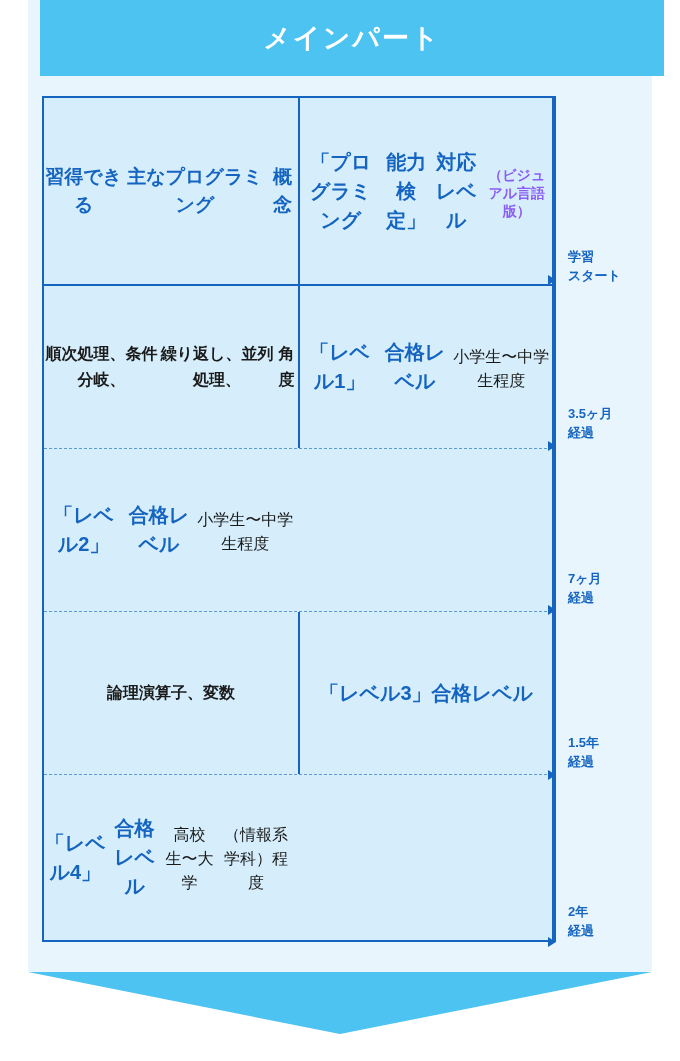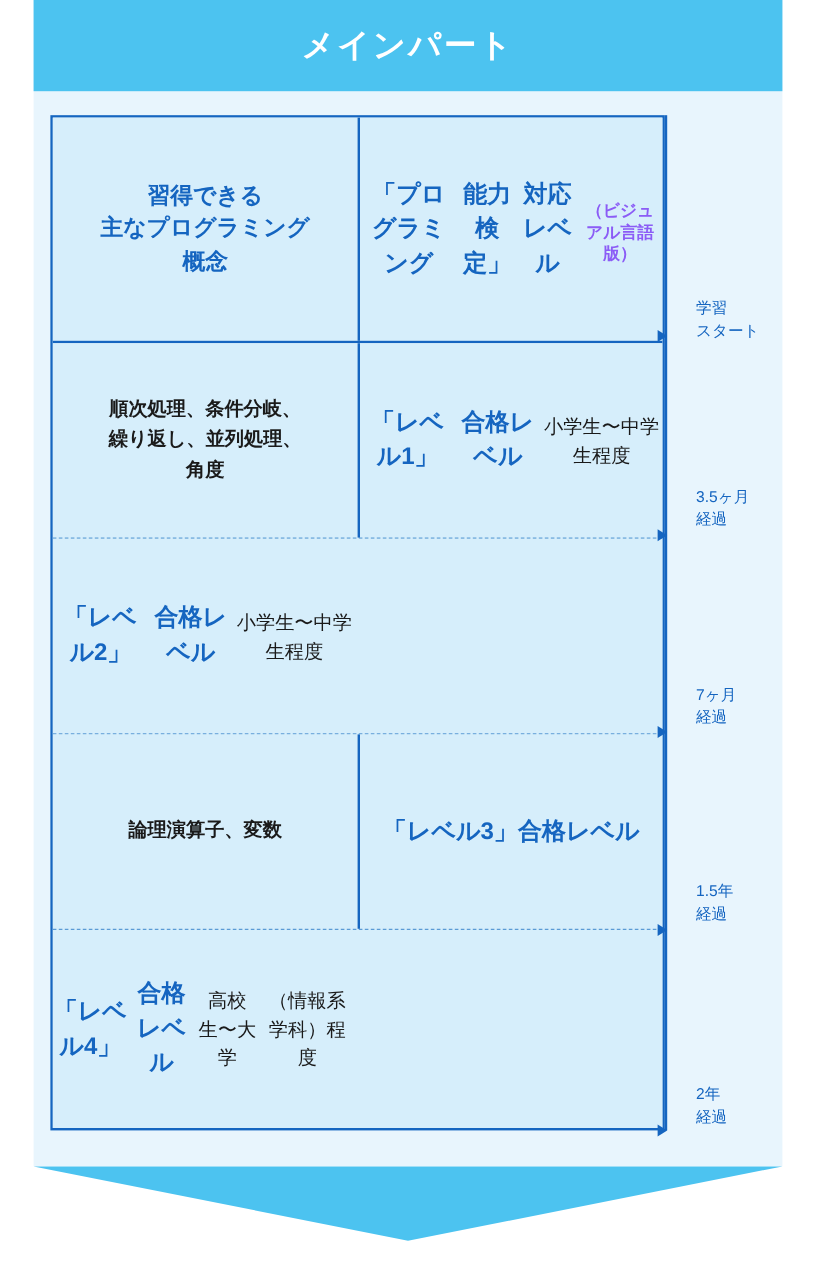--- a/index.html
+++ b/index.html
@@ -24,21 +24,21 @@
     position: absolute;
     left: 28px;
     top: 0;
     width: 624px;
     height: 972px;
     background: #e8f5fd;
   }
   
   .header-band {
     position: absolute;
-    left: 28px;
+    left: 40px;
     top: 0;
     width: 624px;
     height: 76px;
     background: #4cc3f0;
     display: flex;
     align-items: center;
     justify-content: center;
   }
   .header-title {
     color: #ffffff;
@@ -71,21 +71,21 @@
   .row {
     display: flex;
     box-sizing: border-box;
     width: 100%;
   }
   .col-left {
     width: 256px;
     box-sizing: border-box;
     border-right: 2px solid #1565c0;
     display: flex;
-    flex-direction: column;
+    flex-direction: row;
     align-items: center;
     justify-content: center;
     text-align: center;
   }
   .col-right {
     width: 252px;
     box-sizing: border-box;
     display: flex;
     flex-direction: row;
     align-items: center;
@@ -155,24 +155,24 @@
     position: absolute;
     left: 547px;
     width: 0;
     height: 0;
     border-left: 5px solid transparent;
     border-right: 5px solid transparent;
     border-bottom: 8px solid #1565c0;
   }
   .time-label {
     position: absolute;
-    left: 580px;
+    left: 568px;
     color: #1565c0;
     font-size: 13px;
-    font-weight: normal;
+    font-weight: bold;
     line-height: 1.45;
     white-space: nowrap;
   }
 </style>
 </head>
 <body>
 
 <div class="page">
 
   <div class="panel"></div>

